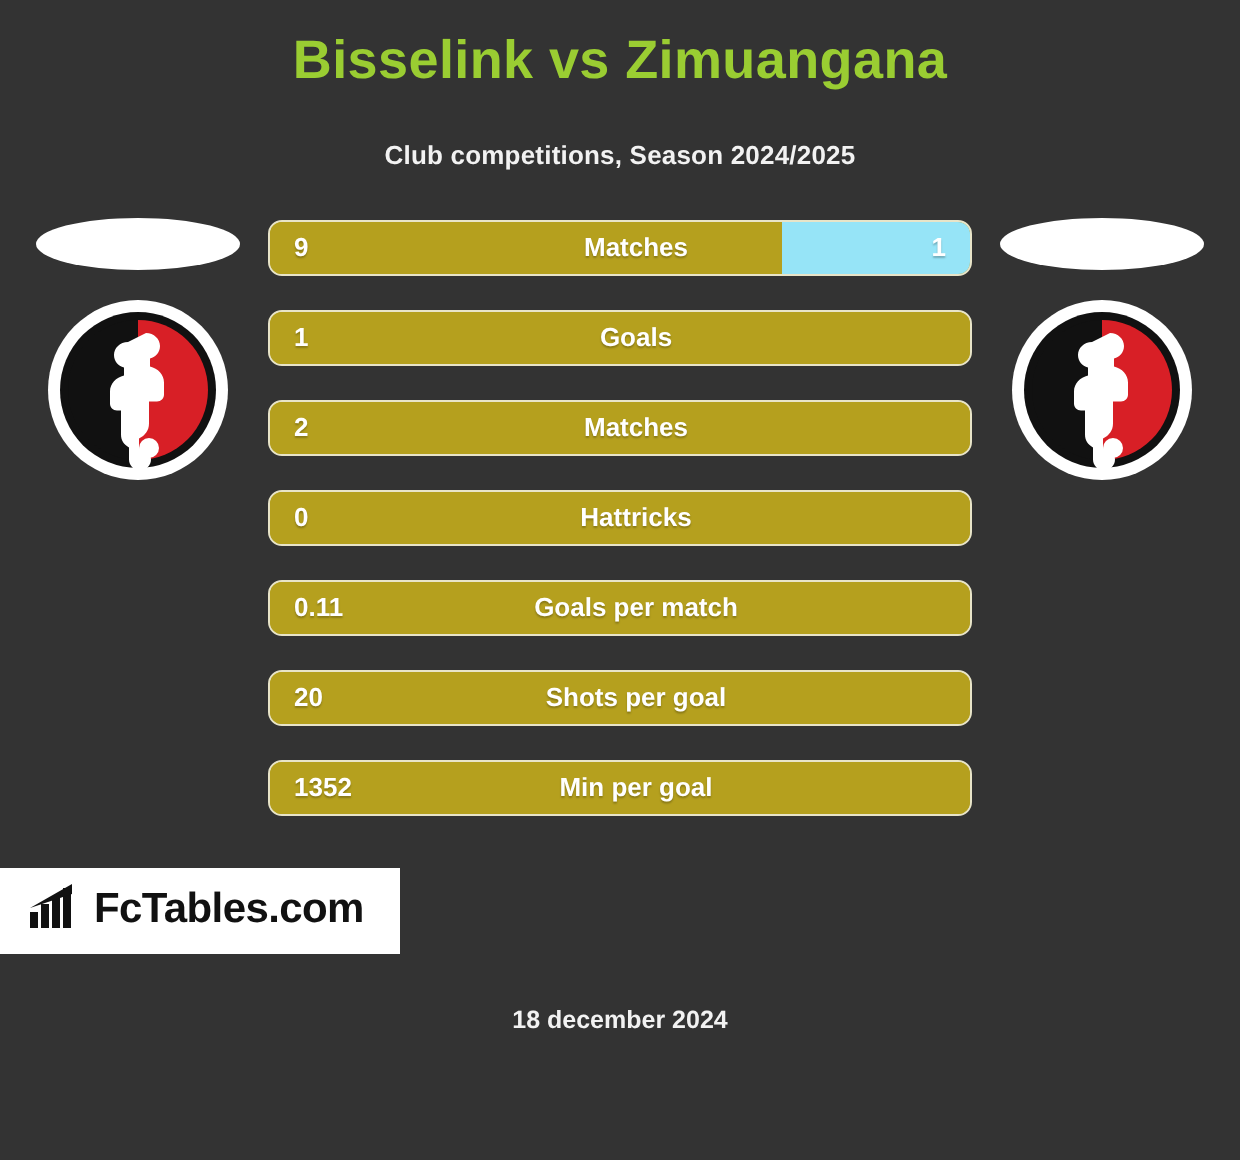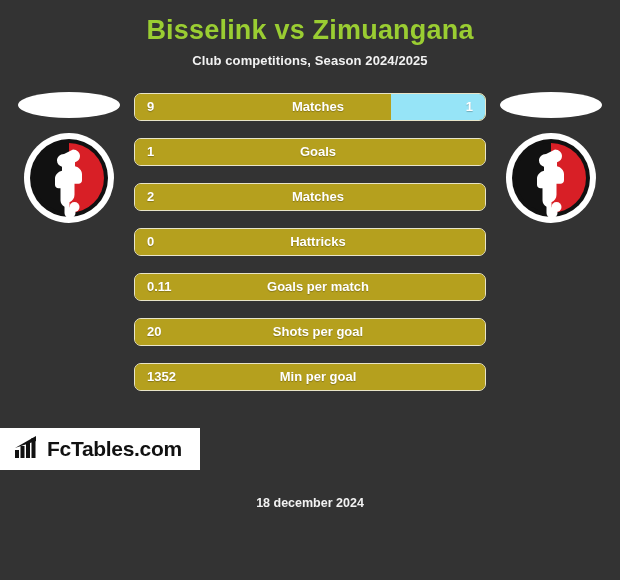--- a/index.html
+++ b/index.html
@@ -32,21 +32,21 @@
     letter-spacing: 0.2px;
     padding-top: 16px;
     line-height: 1.1;
   }
 
   .subtitle {
     text-align: center;
     color: #f2f2f2;
     font-size: 13px;
     font-weight: bold;
-    margin-top: 7px;
+    margin-top: 24px;
     letter-spacing: 0.1px;
   }
 
   
   .compare {
     position: relative;
     margin-top: 22px;
     display: flex;
     align-items: flex-start;
     justify-content: center;
@@ -87,21 +87,21 @@
   .bar-row {
     position: relative;
     height: 28px;
     margin-bottom: 17px;
     border-radius: 7px;
     overflow: hidden;
     background: #B5A01E;
     border: 1px solid #e8e4c8;
     box-sizing: border-box;
   }
-  .bar-row:last-child { margin-bottom: 11px; }
+  .bar-row:last-child { margin-bottom: 0; }
 
   .bar-fill-left {
     position: absolute;
     left: 0; top: 0; bottom: 0;
     background: #B5A01E;
   }
   .bar-fill-right {
     position: absolute;
     right: 0; top: 0; bottom: 0;
     background: #96E4F7;

